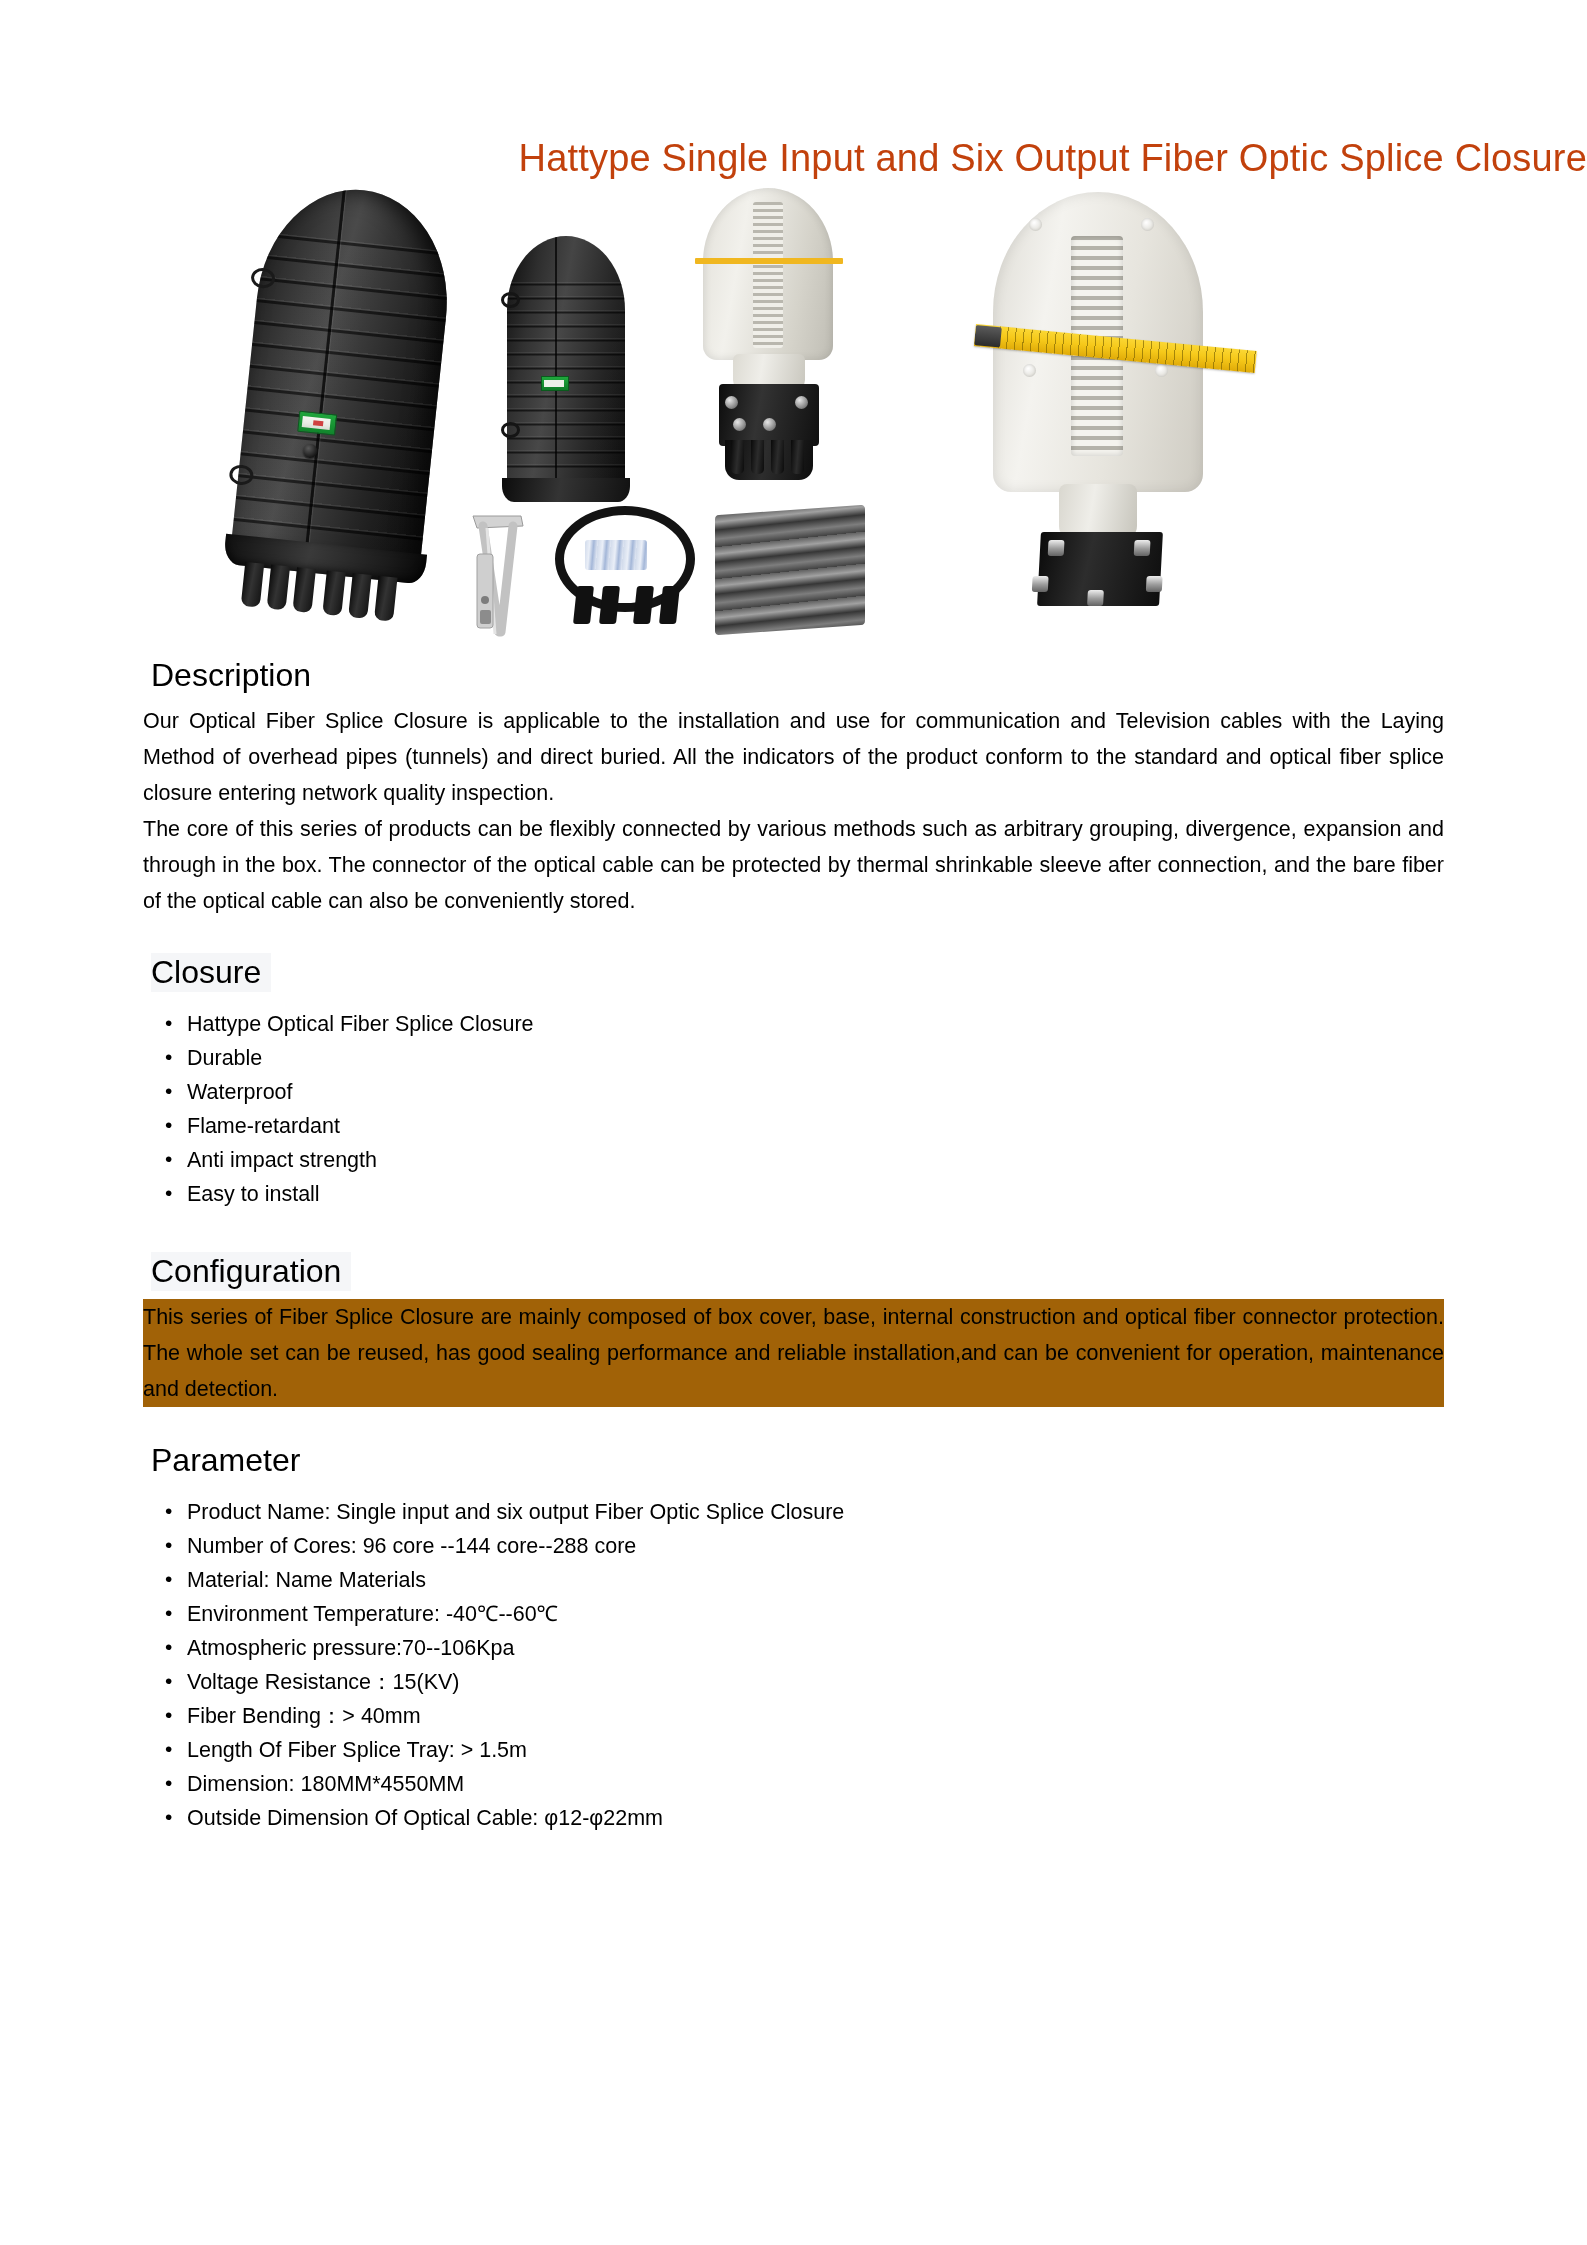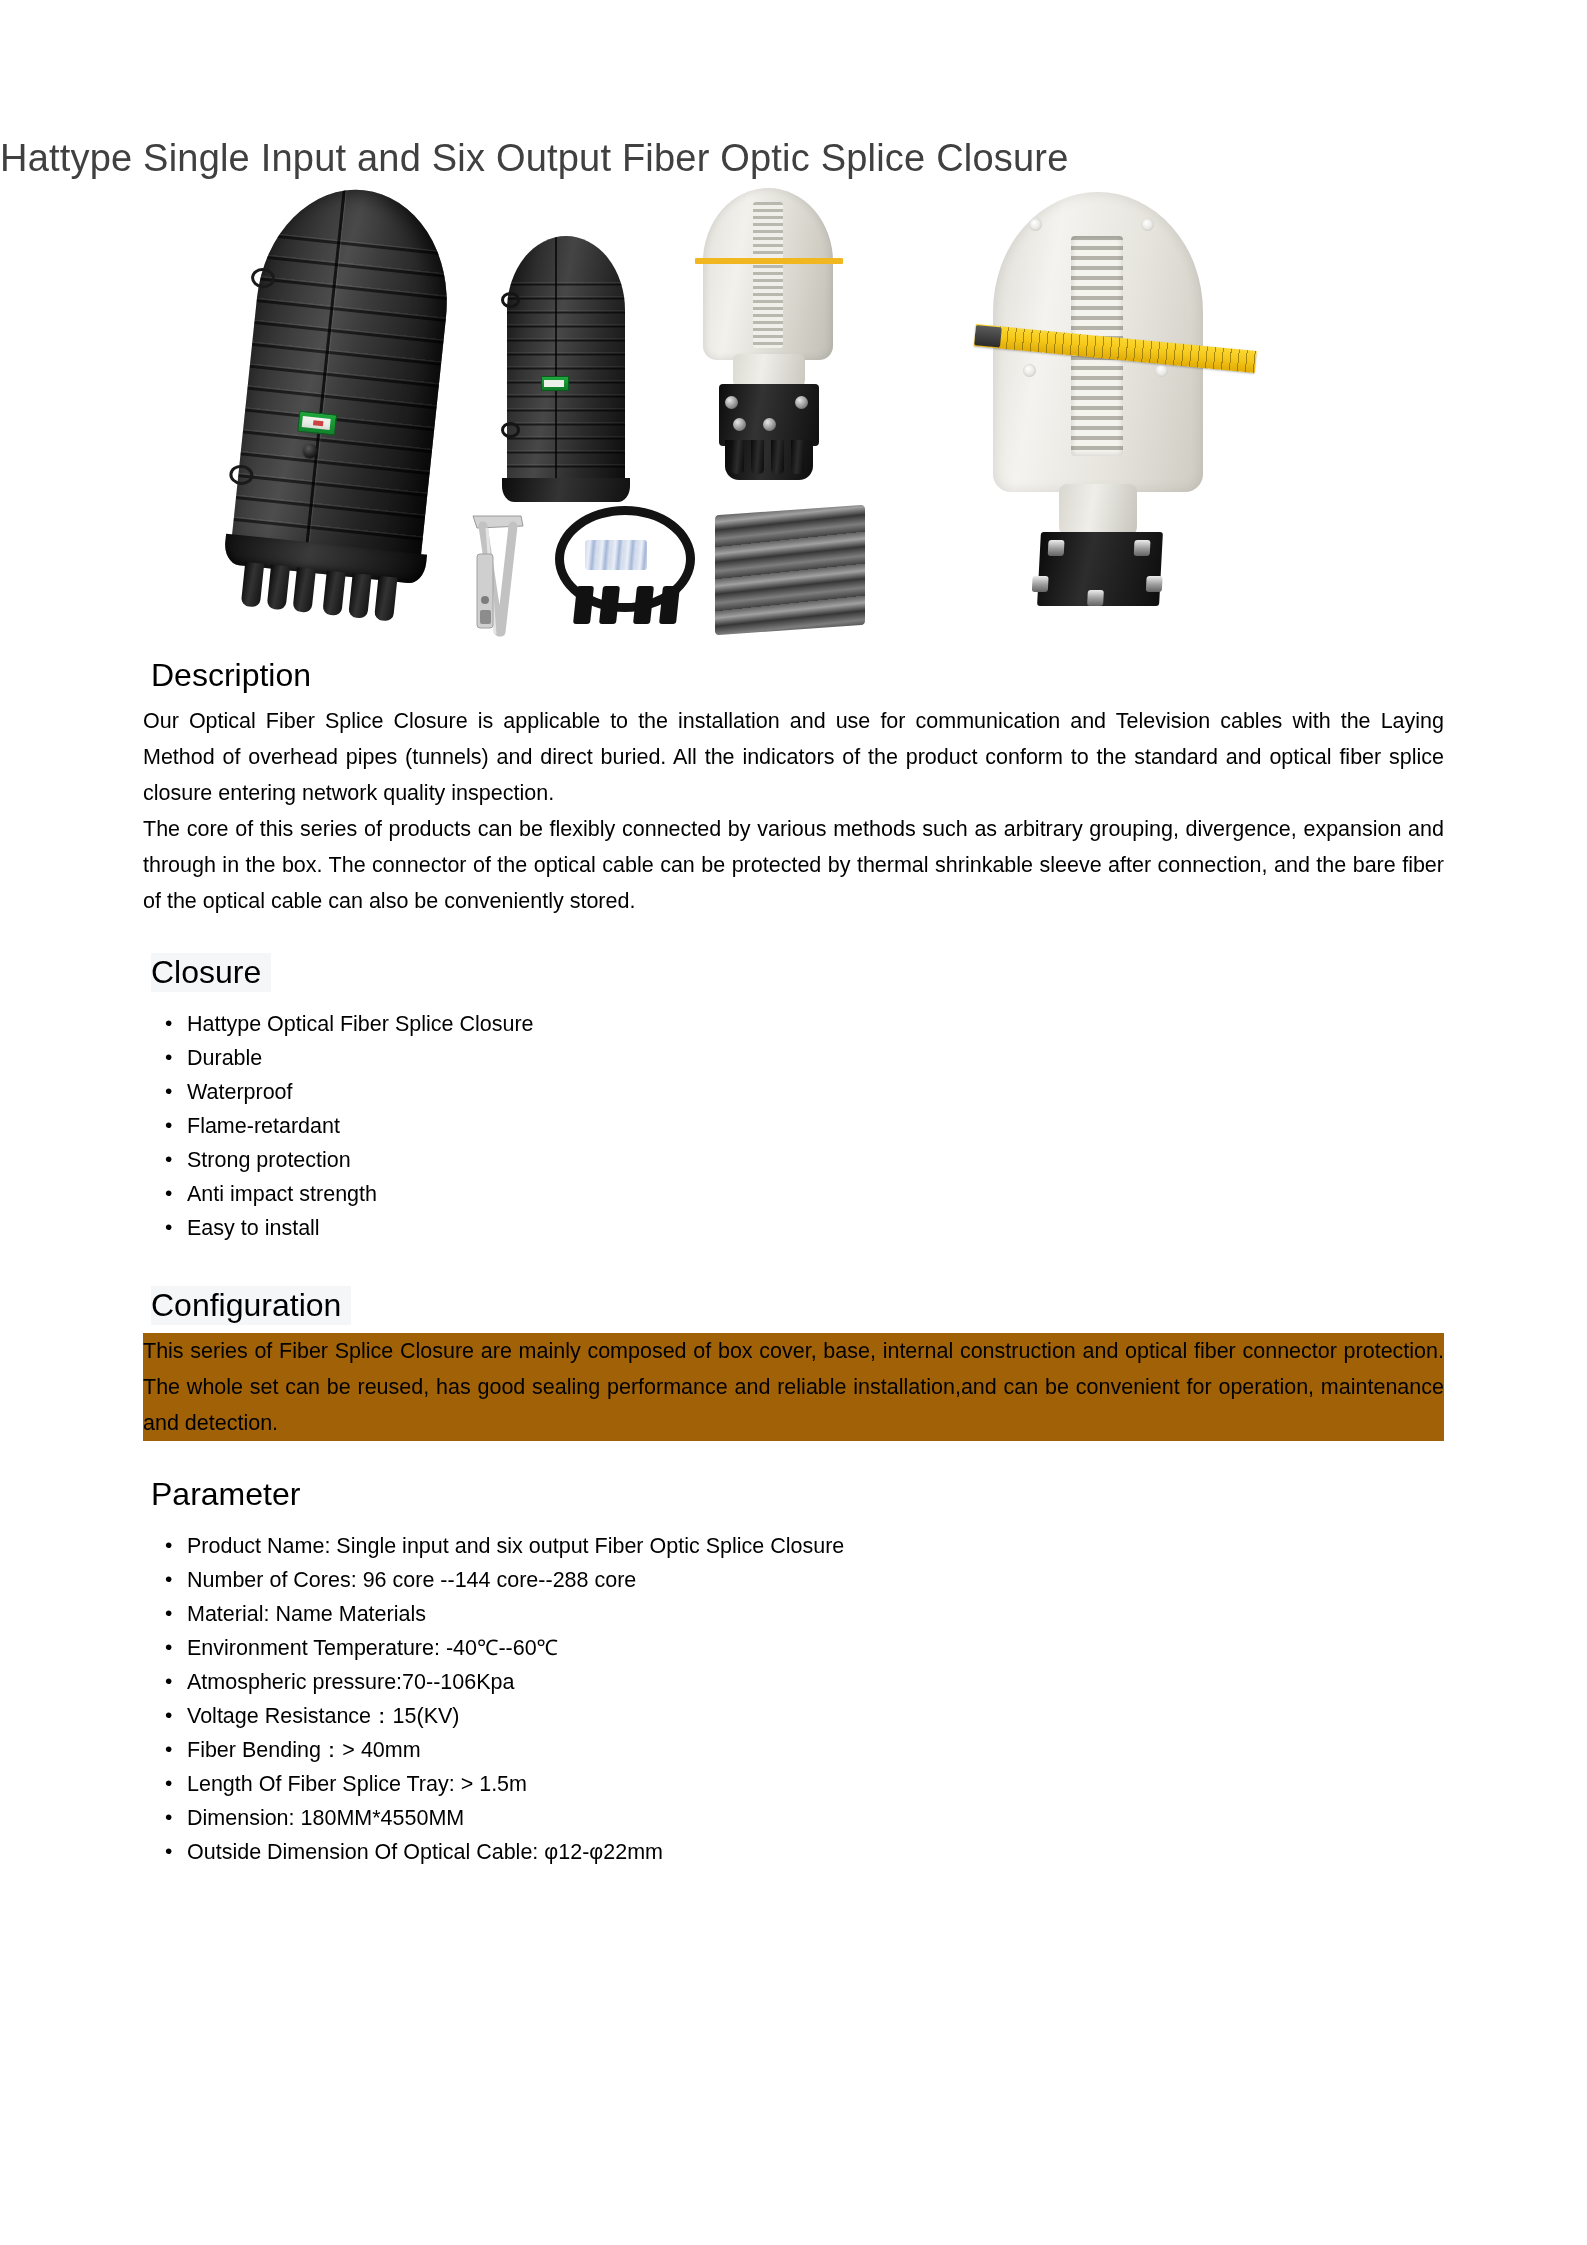--- a/index.html
+++ b/index.html
@@ -19,24 +19,24 @@
     overflow: hidden;
     box-sizing: border-box;
   }
 
   
   .doc-title {
     position: absolute;
     top: 112px;
     left: 0;
     width: 1587px;
-    text-align: left;
+    text-align: right;
     font-size: 38px;
     letter-spacing: 0.2px;
-    color: #404040;
+    color: #c2410c;
     font-weight: 400;
     white-space: nowrap;
   }
 
   
   .image-band {
     position: absolute;
     top: 188px;
     left: 143px;
     width: 1301px;
@@ -570,21 +570,20 @@
 
     <div class="gap-md"></div>
 
     <section>
       <h2 class="section-head hl">Closure</h2>
       <ul class="bullets">
         <li>Hattype Optical Fiber Splice Closure</li>
         <li>Durable</li>
         <li>Waterproof</li>
         <li>Flame-retardant</li>
-        <li>Strong protection</li>
         <li>Anti impact strength</li>
         <li>Easy to install</li>
       </ul>
     </section>
 
     <div class="gap-md"></div>
 
     <section>
       <h2 class="section-head hl">Configuration</h2>
       <p class="body-text hl">This series of Fiber Splice Closure are mainly composed of box cover, base, internal construction and optical fiber connector protection. The whole set can be reused, has good sealing performance and reliable installation,and can be convenient for operation, maintenance and detection.</p>

